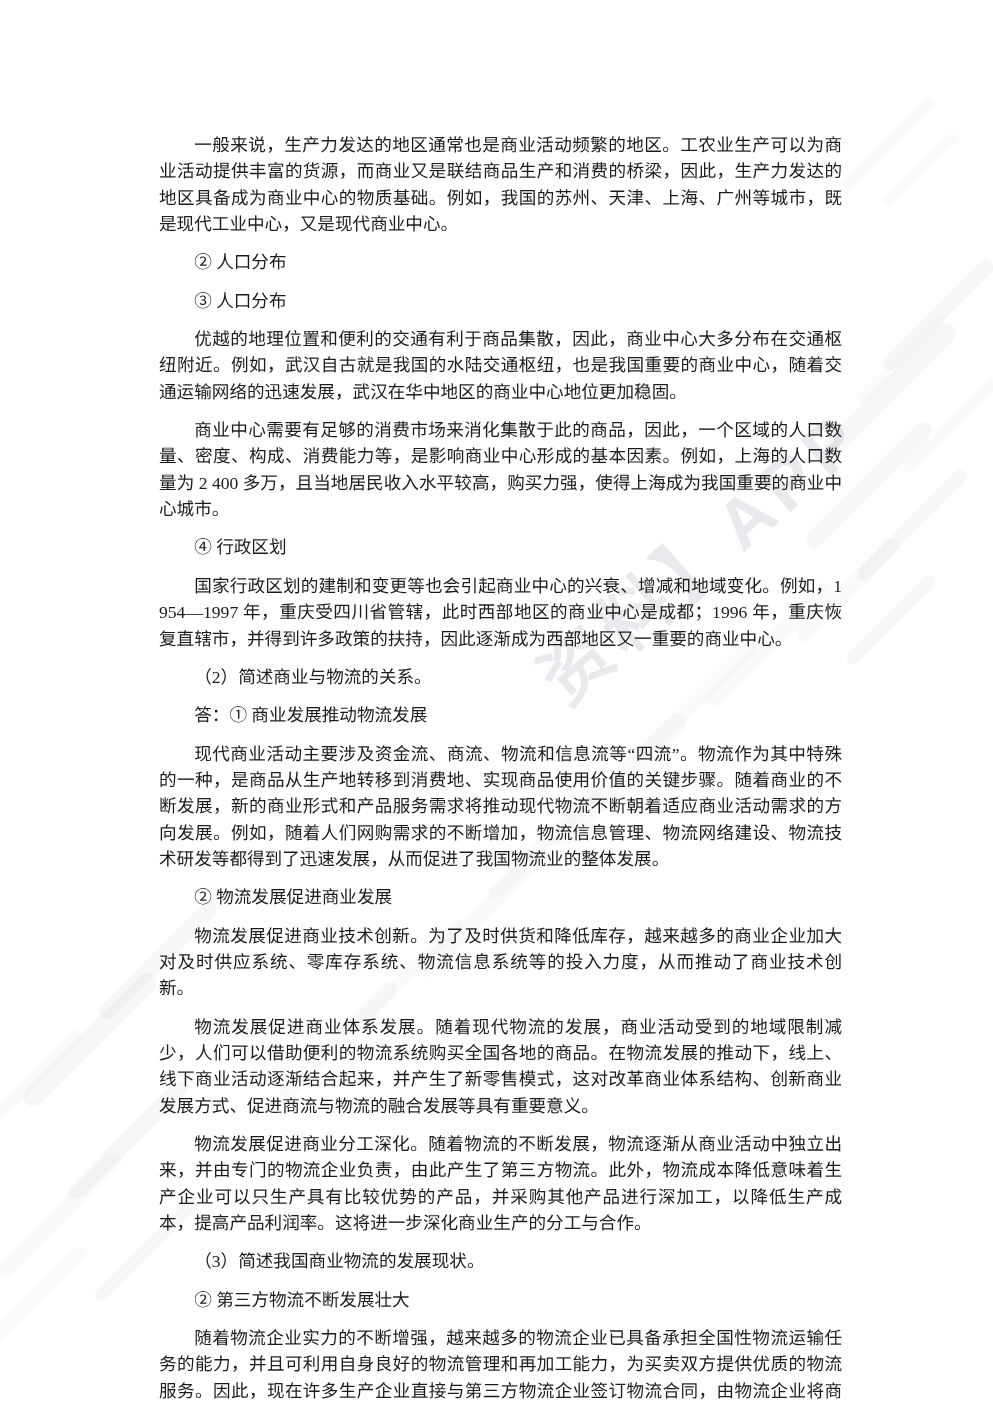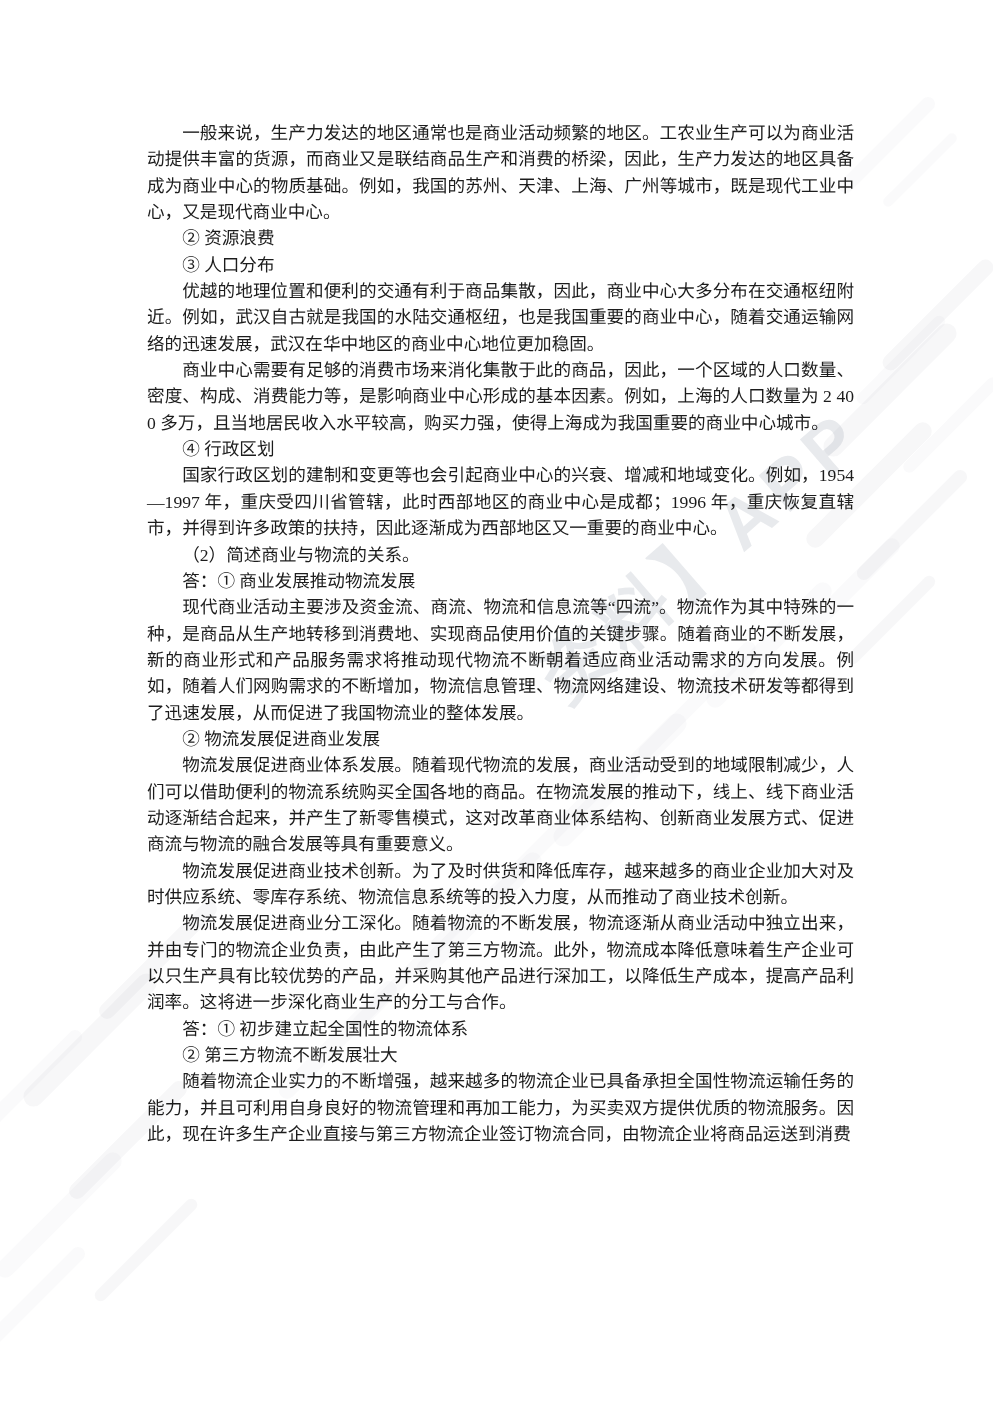--- a/index.html
+++ b/index.html
@@ -41,21 +41,21 @@
     position:absolute;
     left:147px;top:120px;
     width:707px;
     color:#1c1c1c;
     font-size:17.6px;
     line-height:26.35px;
     text-align:justify;
     text-justify:inter-ideograph;
   }
   .content p{
-    margin:0;
+    margin:12px;
     text-indent:2em;
     word-break:break-all;
   }
 </style>
 </head>
 <body>
 
 <div class="page">
 
   <div class="wm-layer">
@@ -86,31 +86,31 @@
     <div class="wm" style="left:120px;top:1060px;width:16px;height:160px;"></div>
     <div class="wm light" style="left:50px;top:1130px;width:18px;height:170px;"></div>
     <div class="wm" style="left:140px;top:1180px;width:12px;height:140px;"></div>
     <div class="wm light" style="left:30px;top:1230px;width:14px;height:130px;"></div>
 
     <div class="wm-text">资料】APP</div>
   </div>
 
   <div class="content">
     <p>一般来说，生产力发达的地区通常也是商业活动频繁的地区。工农业生产可以为商业活动提供丰富的货源，而商业又是联结商品生产和消费的桥梁，因此，生产力发达的地区具备成为商业中心的物质基础。例如，我国的苏州、天津、上海、广州等城市，既是现代工业中心，又是现代商业中心。</p>
-    <p>② 资源浪费</p>
+    <p>② 人口分布</p>
     <p>③ 人口分布</p>
     <p>优越的地理位置和便利的交通有利于商品集散，因此，商业中心大多分布在交通枢纽附近。例如，武汉自古就是我国的水陆交通枢纽，也是我国重要的商业中心，随着交通运输网络的迅速发展，武汉在华中地区的商业中心地位更加稳固。</p>
     <p>商业中心需要有足够的消费市场来消化集散于此的商品，因此，一个区域的人口数量、密度、构成、消费能力等，是影响商业中心形成的基本因素。例如，上海的人口数量为 2 400 多万，且当地居民收入水平较高，购买力强，使得上海成为我国重要的商业中心城市。</p>
     <p>④ 行政区划</p>
     <p>国家行政区划的建制和变更等也会引起商业中心的兴衰、增减和地域变化。例如，1954—1997 年，重庆受四川省管辖，此时西部地区的商业中心是成都；1996 年，重庆恢复直辖市，并得到许多政策的扶持，因此逐渐成为西部地区又一重要的商业中心。</p>
     <p>（2）简述商业与物流的关系。</p>
     <p>答：① 商业发展推动物流发展</p>
     <p>现代商业活动主要涉及资金流、商流、物流和信息流等“四流”。物流作为其中特殊的一种，是商品从生产地转移到消费地、实现商品使用价值的关键步骤。随着商业的不断发展，新的商业形式和产品服务需求将推动现代物流不断朝着适应商业活动需求的方向发展。例如，随着人们网购需求的不断增加，物流信息管理、物流网络建设、物流技术研发等都得到了迅速发展，从而促进了我国物流业的整体发展。</p>
     <p>② 物流发展促进商业发展</p>
+    <p>物流发展促进商业技术创新。为了及时供货和降低库存，越来越多的商业企业加大对及时供应系统、零库存系统、物流信息系统等的投入力度，从而推动了商业技术创新。</p>
     <p>物流发展促进商业体系发展。随着现代物流的发展，商业活动受到的地域限制减少，人们可以借助便利的物流系统购买全国各地的商品。在物流发展的推动下，线上、线下商业活动逐渐结合起来，并产生了新零售模式，这对改革商业体系结构、创新商业发展方式、促进商流与物流的融合发展等具有重要意义。</p>
-    <p>物流发展促进商业技术创新。为了及时供货和降低库存，越来越多的商业企业加大对及时供应系统、零库存系统、物流信息系统等的投入力度，从而推动了商业技术创新。</p>
     <p>物流发展促进商业分工深化。随着物流的不断发展，物流逐渐从商业活动中独立出来，并由专门的物流企业负责，由此产生了第三方物流。此外，物流成本降低意味着生产企业可以只生产具有比较优势的产品，并采购其他产品进行深加工，以降低生产成本，提高产品利润率。这将进一步深化商业生产的分工与合作。</p>
-    <p>答：① 初步建立起全国性的物流体系</p>
+    <p>（3）简述我国商业物流的发展现状。</p>
     <p>② 第三方物流不断发展壮大</p>
     <p>随着物流企业实力的不断增强，越来越多的物流企业已具备承担全国性物流运输任务的能力，并且可利用自身良好的物流管理和再加工能力，为买卖双方提供优质的物流服务。因此，现在许多生产企业直接与第三方物流企业签订物流合同，由物流企业将商品运送到消费</p>
   </div>
 
 </div>
 
 </body></html>

